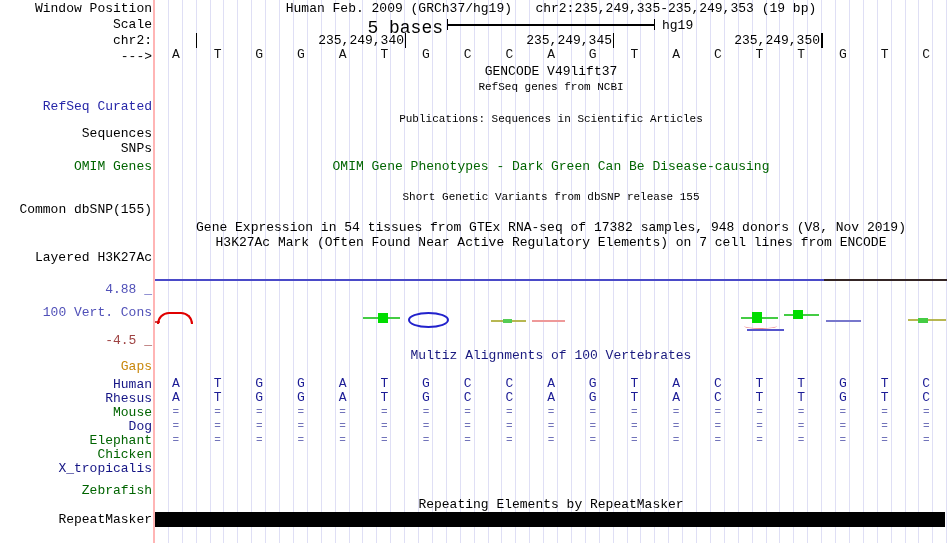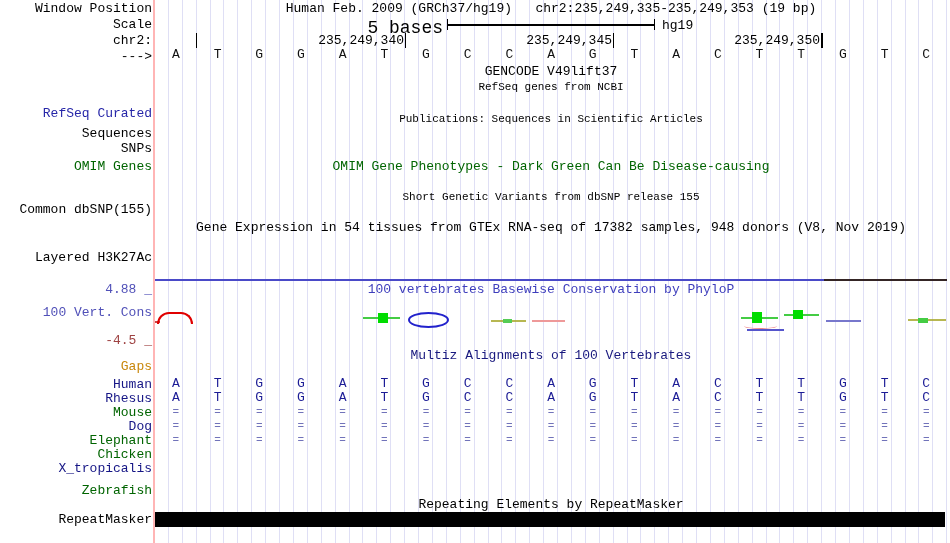--- a/index.html
+++ b/index.html
@@ -59,21 +59,21 @@
 
 <div class="screen">
 
   <div class="grid"></div>
   <div class="guide-pink"></div>
 
   <div class="lbl" style="top:2px">Window Position</div>
   <div class="lbl" style="top:18px">Scale</div>
   <div class="lbl" style="top:34px">chr2:</div>
   <div class="lbl" style="top:50px">---&gt;</div>
-  <div class="lbl blue" style="top:107px">RefSeq Curated</div>
+  <div class="lbl blue" style="top:100px">RefSeq Curated</div>
   <div class="lbl" style="top:127px">Sequences</div>
   <div class="lbl" style="top:142px">SNPs</div>
   <div class="lbl green" style="top:160px">OMIM Genes</div>
   <div class="lbl" style="top:203px">Common dbSNP(155)</div>
   <div class="lbl" style="top:251px">Layered H3K27Ac</div>
   <div class="lbl scoreblue" style="top:283px">4.88 _</div>
   <div class="lbl scoreblue" style="top:306px">100 Vert. Cons</div>
   <div class="lbl maroon" style="top:334px">-4.5 _</div>
   <div class="lbl orange" style="top:360px">Gaps</div>
   <div class="lbl navy" style="top:378px">Human</div>
@@ -123,24 +123,24 @@
       <span class="cell">T</span>
       <span class="cell">C</span>
     </div>
 
   <div class="ctitle" style="top:65px">GENCODE V49lift37</div>
   <div class="ctitle small" style="top:80px">RefSeq genes from NCBI</div>
   <div class="ctitle small" style="top:112px">Publications: Sequences in Scientific Articles</div>
   <div class="ctitle green" style="top:160px">OMIM Gene Phenotypes - Dark Green Can Be Disease-causing</div>
   <div class="ctitle small" style="top:190px">Short Genetic Variants from dbSNP release 155</div>
   <div class="ctitle" style="top:221px">Gene Expression in 54 tissues from GTEx RNA-seq of 17382 samples, 948 donors (V8, Nov 2019)</div>
+  <div class="ctitle" style="top:236px">H3K27Ac Mark (Often Found Near Active Regulatory Elements) on 7 cell lines from ENCODE</div>
 
   <div class="cons-topline-blue"></div>
   <div class="cons-topline-dark"></div>
-  <div class="ctitle phylopblue" style="top:283px">100 vertebrates Basewise Conservation by PhyloP</div>
   <div class="cons-zerotick"></div>
   <div>
     <div class="mk arch"></div>
     <div class="mk gline1"></div>
     <div class="mk gbox1"></div>
     <div class="mk goval"></div>
     <div class="mk oline1"></div>
     <div class="mk obox1"></div>
     <div class="mk pline"></div>
     <div class="mk gline2"></div>

